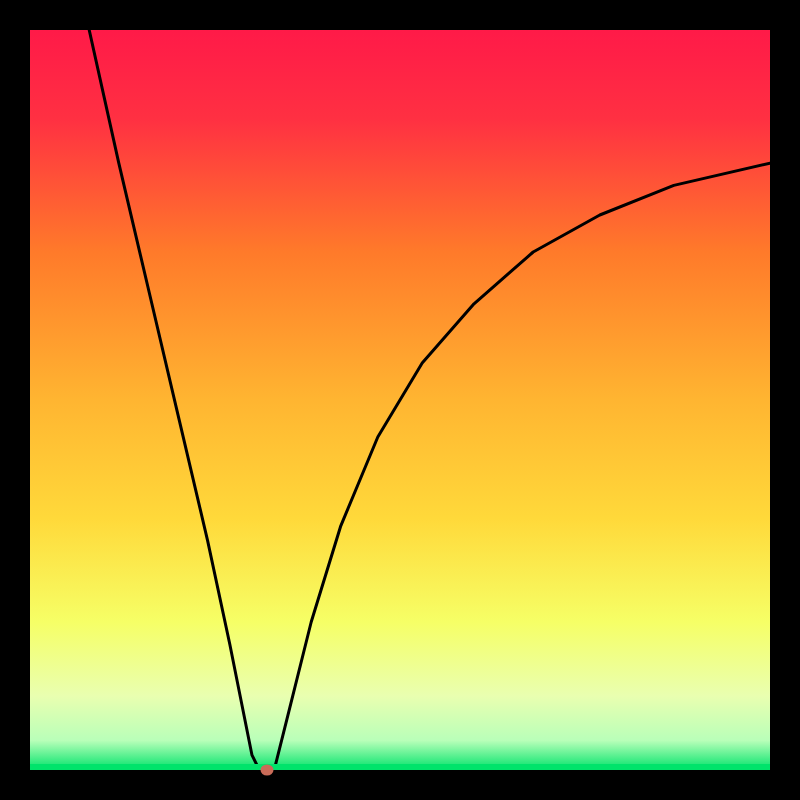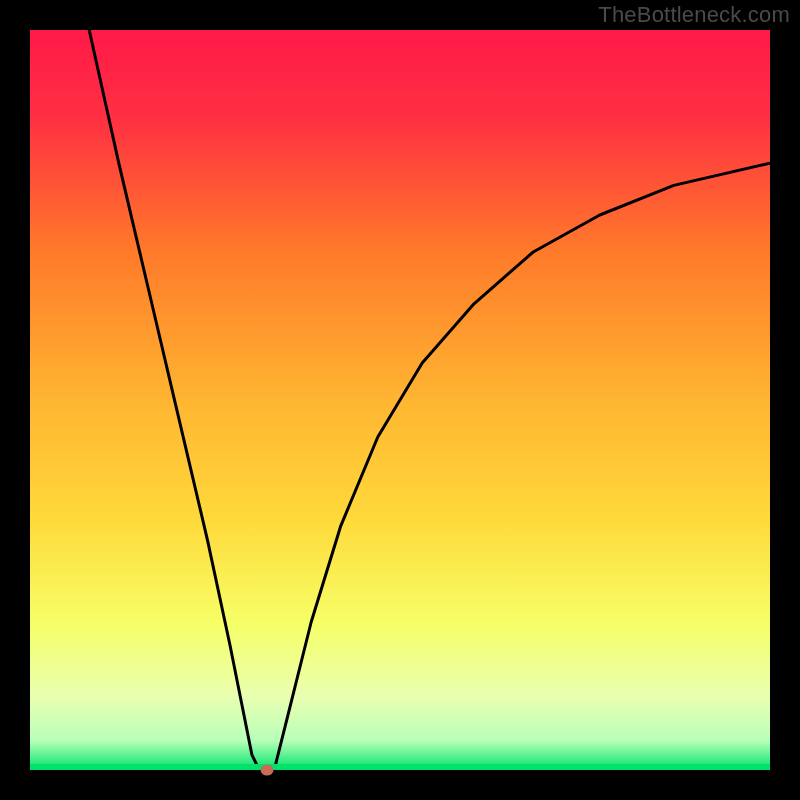--- a/index.html
+++ b/index.html
@@ -55,21 +55,20 @@
     border-radius: 50%;
     transform: translate(-50%, -50%);
     z-index: 4;
   }
 </style>
 </head>
 <body>
 
 <div class="frame">
 
-  <div class="watermark">TheBottleneck.com</div>
 
   <div class="plot">
     <svg viewBox="0 0 740 740">
       <defs>
         <linearGradient id="bg-grad" x1="0" y1="0" x2="0" y2="1">
           <stop offset="0%" stop-color="#ff1a48"></stop>
           <stop offset="12%" stop-color="#ff3042"></stop>
           <stop offset="30%" stop-color="#ff7a2a"></stop>
           <stop offset="50%" stop-color="#ffb531"></stop>
           <stop offset="66%" stop-color="#ffd93a"></stop>

